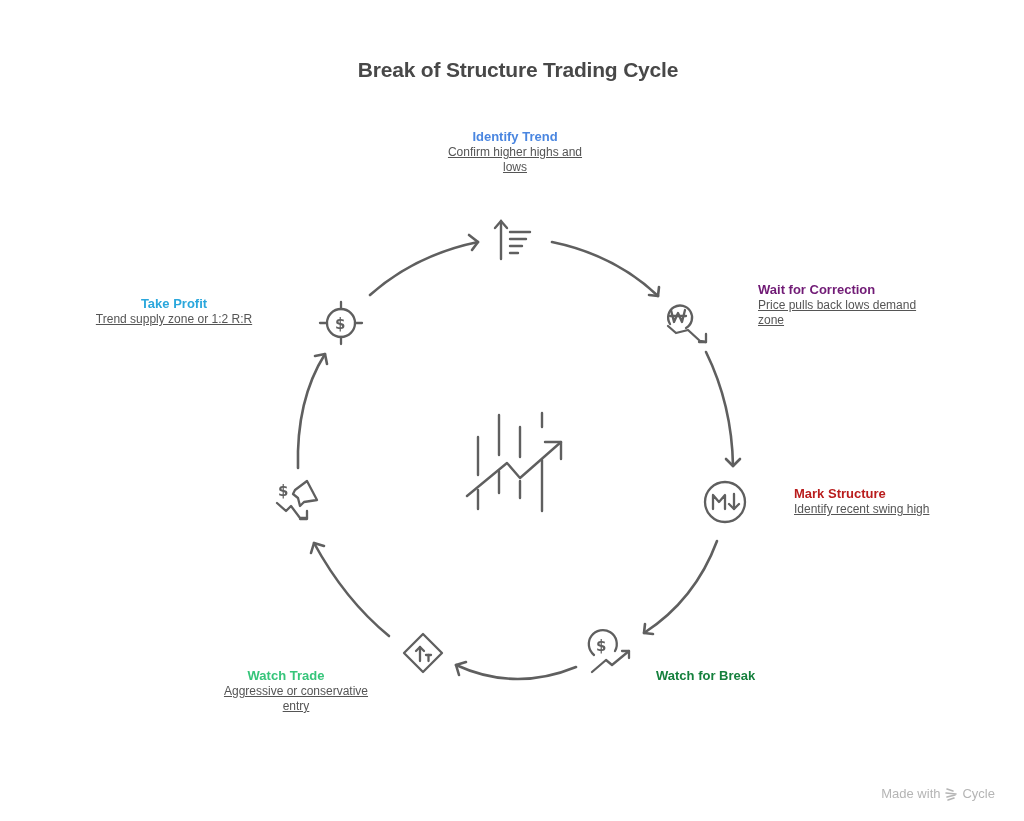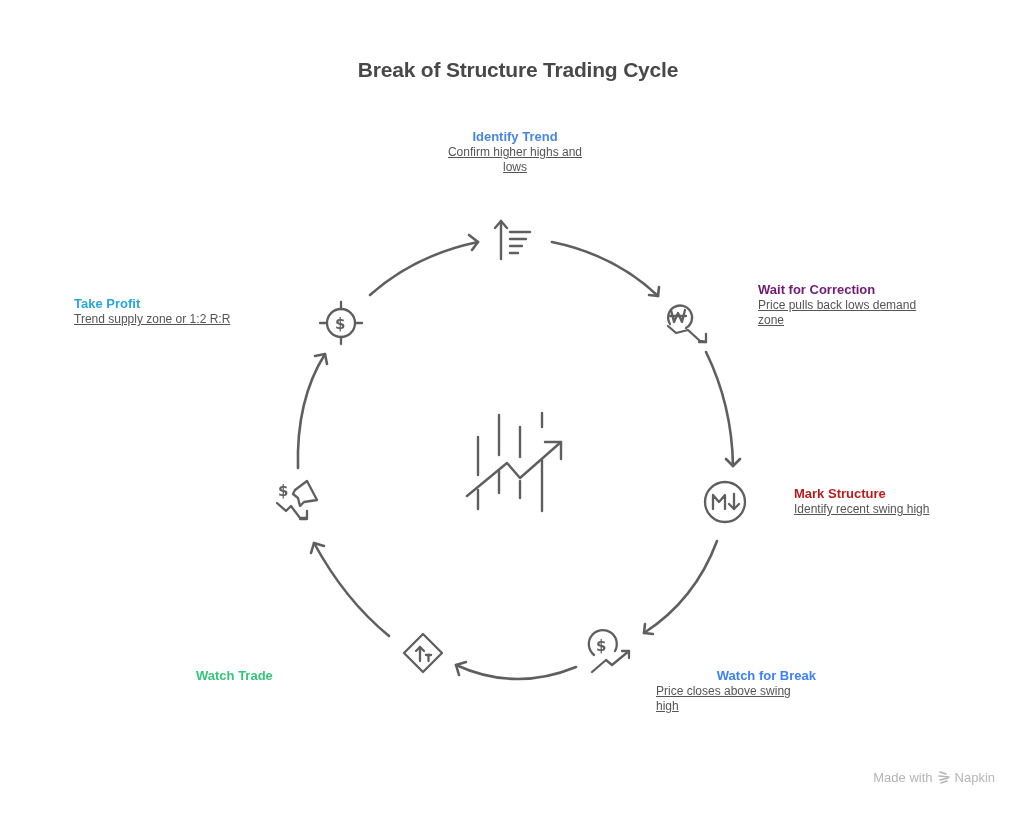--- a/index.html
+++ b/index.html
@@ -2,23 +2,23 @@
 <html><head>
 <meta charset="utf-8">
 <style>
   html, body { margin: 0; padding: 0; background: #ffffff; }
   body { width: 1024px; height: 821px; position: relative; overflow: hidden; font-family: "Liberation Sans", "DejaVu Sans", sans-serif; }
   .title { position: absolute; left: 12px; right: 0; top: 58px; text-align: center; font-size: 21px; font-weight: bold; color: #484848; letter-spacing: -0.2px; }
   .stage { position: absolute; left: 0; top: 0; width: 1024px; height: 821px; }
   .label { position: absolute; font-size: 12px; line-height: 15px; color: #555555; }
   .label .h { font-weight: bold; font-size: 13px; line-height: 16px; display: block; }
   .label .d { display: block; text-decoration: underline; }
-  .left { text-align: left; }
+  .left { text-align: center; }
   .center { text-align: center; }
-  .footer { position: absolute; right: 29px; bottom: 36px; font-size: 13px; color: #b5b5b5; display: flex; align-items: flex-start; gap: 4px; }
+  .footer { position: absolute; right: 29px; bottom: 20px; font-size: 13px; color: #b5b5b5; display: flex; align-items: flex-end; gap: 4px; }
   svg { overflow: visible; }
 </style>
 </head>
 <body>
 
 <div class="stage">
 
   <div class="title">Break of Structure Trading Cycle</div>
 
   <svg width="1024" height="821" style="position:absolute;left:0;top:0;" fill="none" stroke="#5f5f5f" stroke-width="2.6" stroke-linecap="round" stroke-linejoin="round">
@@ -136,38 +136,38 @@
     <span class="h" style="color:#701a75;">Wait for Correction</span>
     <span class="d">Price pulls back lows demand zone</span>
   </div>
 
   <div class="label" style="left:794px; top:486px; width:200px;">
     <span class="h" style="color:#b91c1c;">Mark Structure</span>
     <span class="d">Identify recent swing high</span>
   </div>
 
   <div class="label" style="left:656px; top:668px; width:160px;">
-    <span class="h" style="color:#3b82f6;text-align:right;">Watch for Break</span>
-    <span class="d">Price closes above swing high</span>
+    <span class="h" style="color:#15803d;">Watch for Break</span>
   </div>
 
   <div class="label left" style="left:196px; top:668px; width:180px;">
     <span class="h" style="color:#36c57a;">Watch Trade</span>
+    <span class="d" style="width:160px;margin-left:auto;">Aggressive or conservative entry</span>
   </div>
 
 
   <div class="label left" style="left:74px; top:296px; width:200px;">
     <span class="h" style="color:#2aa7dc;">Take Profit</span>
     <span class="d">Trend supply zone or 1:2 R:R</span>
   </div>
 
   <div class="footer">
     <span>Made with</span>
     <svg width="14" height="14" fill="none" stroke="#b5b5b5" stroke-width="1.6" stroke-linecap="round">
       <path d="M3 2 L9 4"></path>
       <path d="M2 6 L12 7"></path>
       <path d="M3 10 L11 8"></path>
       <path d="M4 13 L10 11"></path>
     </svg>
-    <span>Napkin</span>
+    <span>Cycle</span>
   </div>
 
 </div>
 
 </body></html>

